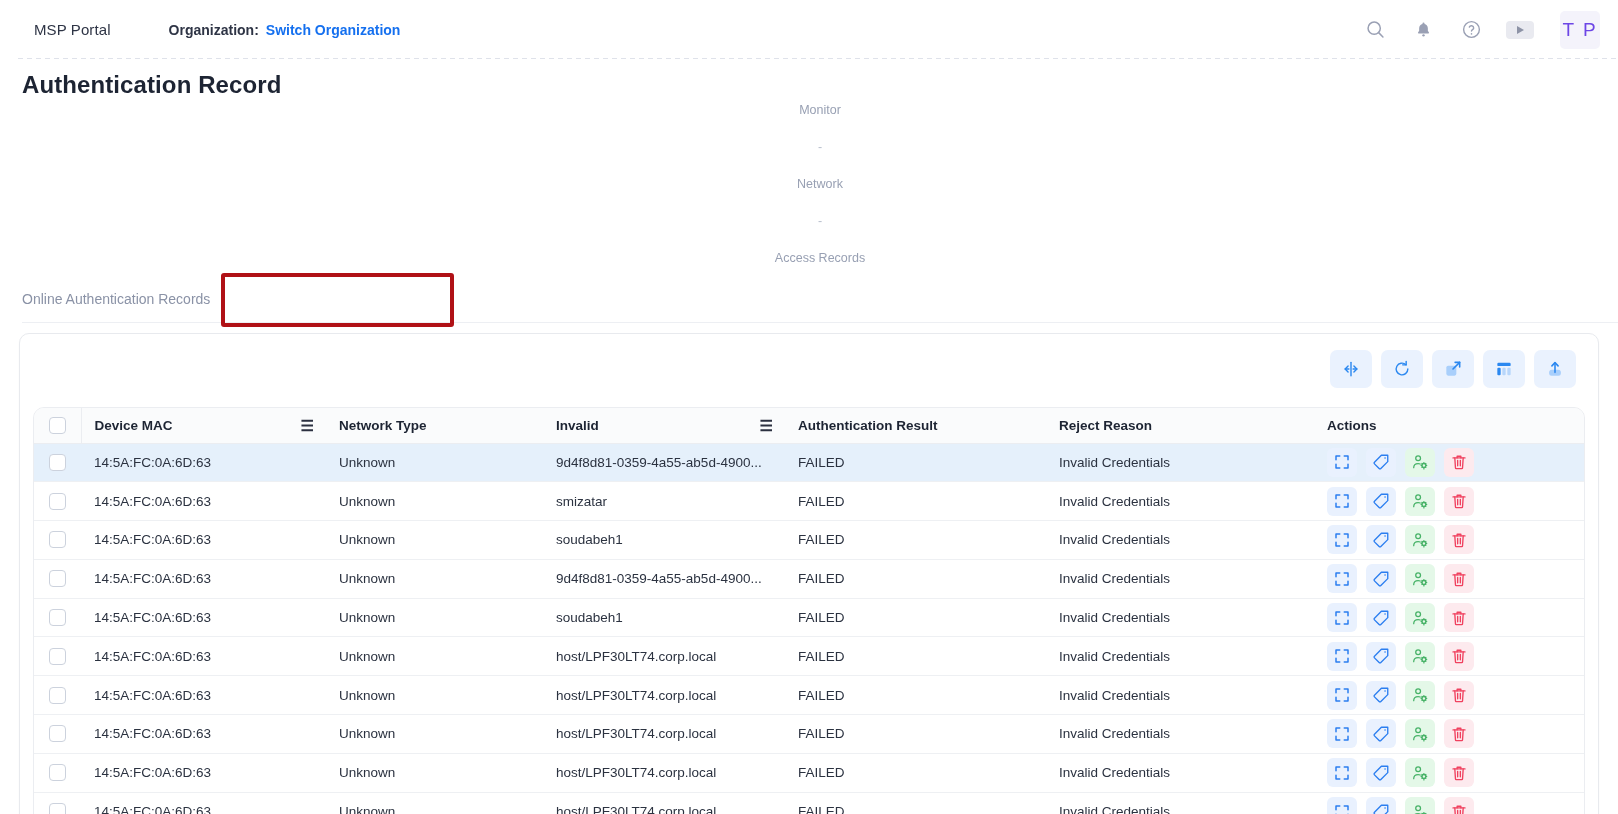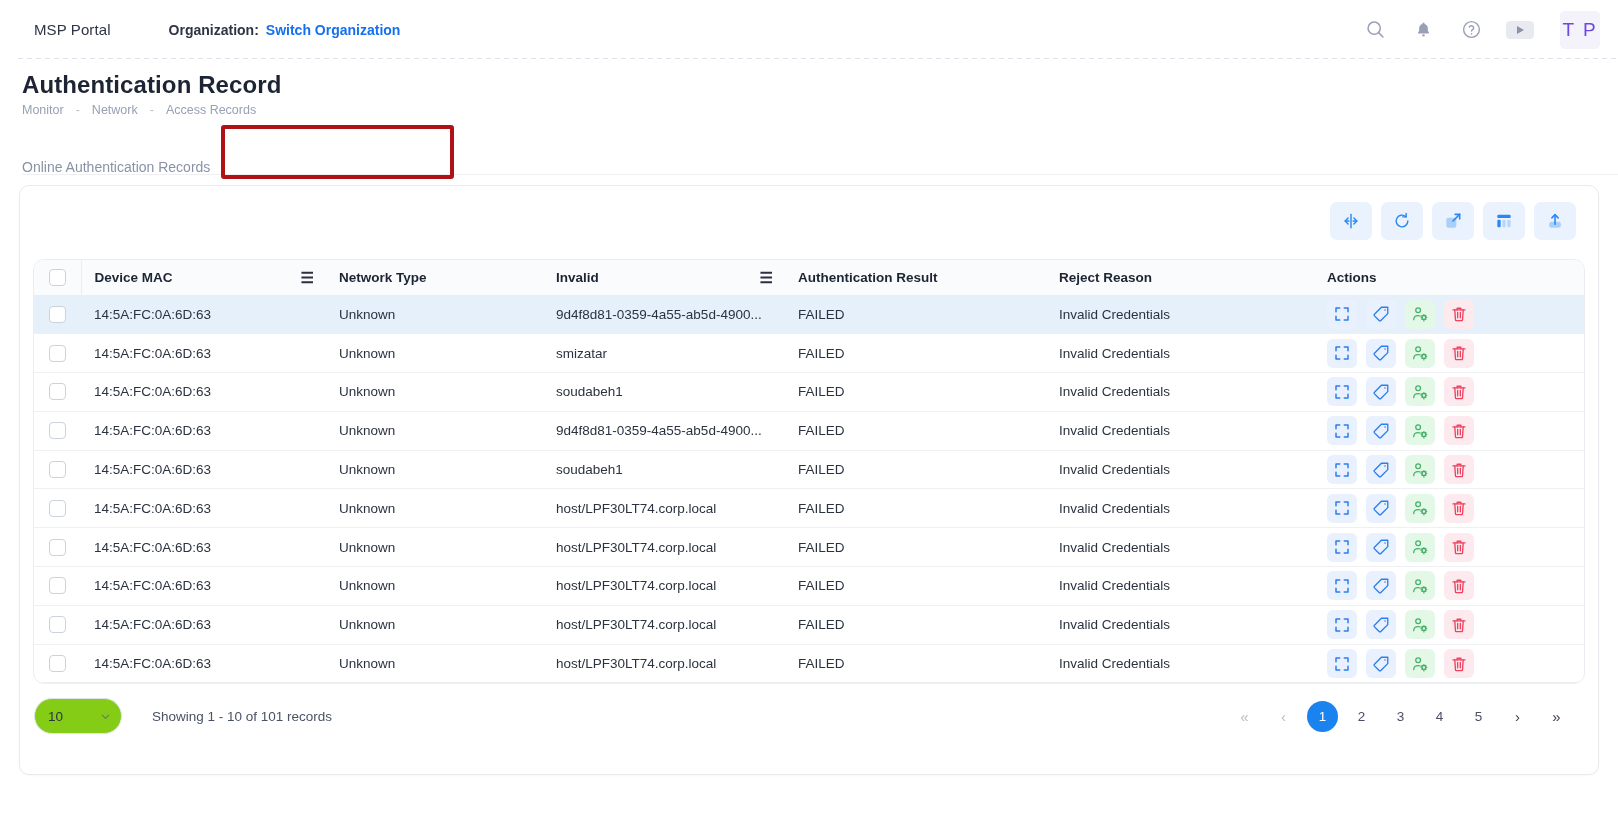--- a/index.html
+++ b/index.html
@@ -94,41 +94,42 @@
     font-weight: 700;
     color: #1d2433;
     letter-spacing: .1px;
   }
   .breadcrumb {
     margin-top: 4px;
     font-size: 12.5px;
     color: #98a0b3;
     display: flex;
     align-items: center;
-    gap: 12px;
+    gap: 23px;
+    flex-direction: column;
   }
   .bc-sep { color: #b9c0cd; }
   .bc-item { cursor: pointer; }
 
   
   .tabs-wrap {
     position: relative;
     background: #ffffff;
     padding-left: 22px;
     height: 48px;
   }
   .tabs {
     display: flex;
     align-items: stretch;
     height: 48px;
     gap: 0;
   }
   .tab {
     display: flex;
-    align-items: flex-end;
+    align-items: center;
     font-size: 14px;
     color: #8a92a6;
     padding: 0 19px 0 0;
     cursor: pointer;
     position: relative;
   }
   .tab.first { padding-right: 24px; }
   .tab.active {
     padding: 0 22px;
     margin-left: 16px;

